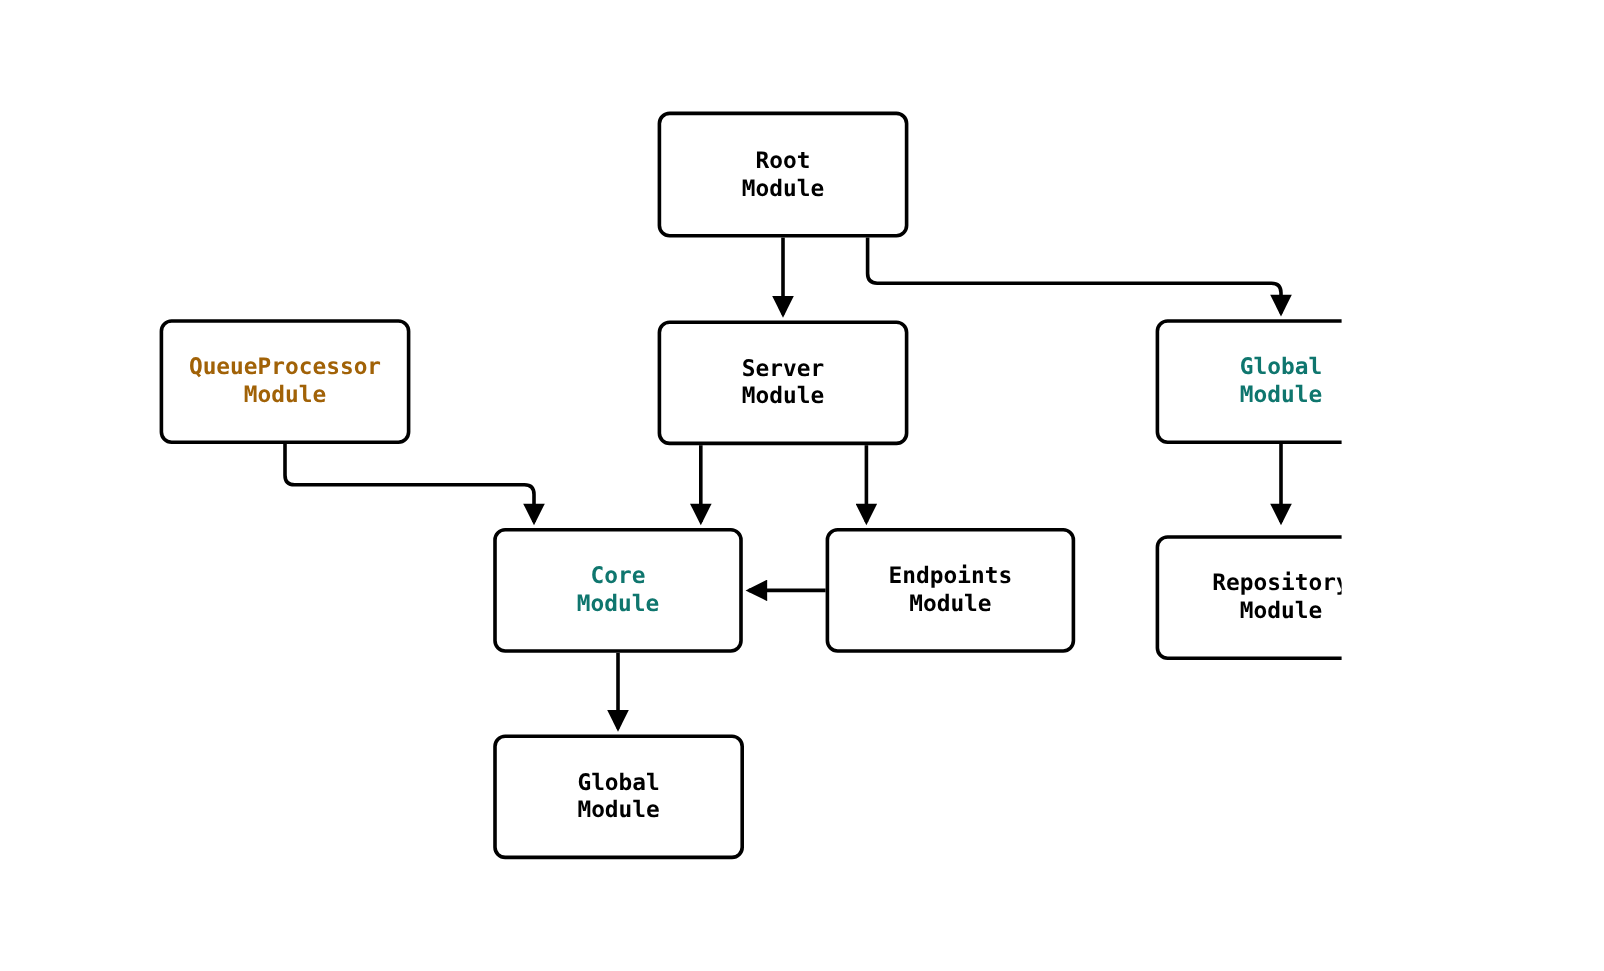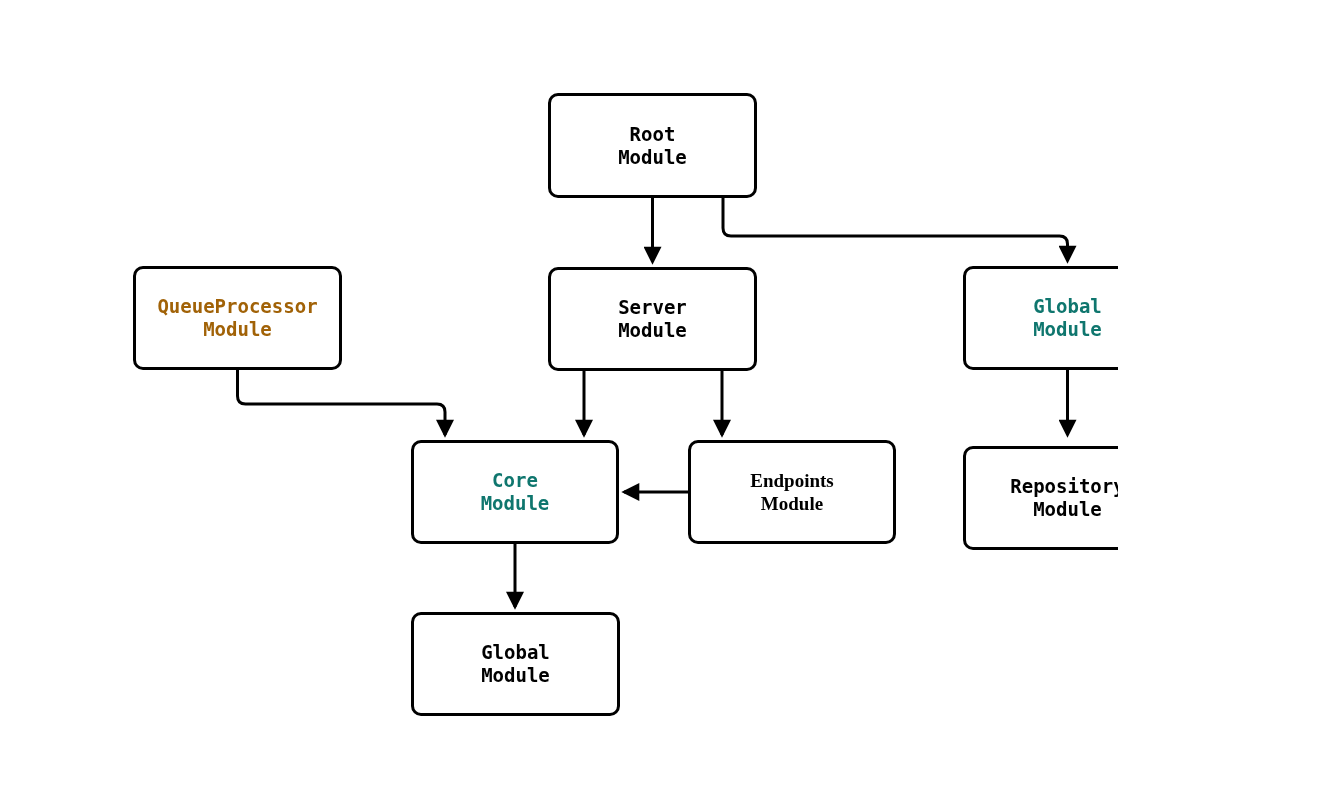--- a/index.html
+++ b/index.html
@@ -83,21 +83,21 @@
 Module</span>
       </div>
       <div class="node" style="left: 963px; top: 266px; width: 209px; height: 104px; border-color: rgb(0, 0, 0); background: rgb(255, 255, 255);">
         <span class="node-label" style="color: #0f766e;">Global
 Module</span>
       </div>
       <div class="node" style="left: 411px; top: 440px; width: 208px; height: 104px; border-color: rgb(0, 0, 0); background: rgb(255, 255, 255);">
         <span class="node-label" style="color: #0f766e;">Core
 Module</span>
       </div>
-      <div class="node" style="left: 688px; top: 440px; width: 208px; height: 104px; border-color: rgb(0, 0, 0); background: rgb(255, 255, 255); font-family: Liberation Serif, serif;">
+      <div class="node" style="left: 688px; top: 440px; width: 208px; height: 104px; border-color: rgb(0, 0, 0); background: rgb(255, 255, 255);">
         <span class="node-label" style="color: rgb(0, 0, 0);">Endpoints
 Module</span>
       </div>
       <div class="node" style="left: 963px; top: 446px; width: 209px; height: 104px; border-color: rgb(0, 0, 0); background: rgb(255, 255, 255);">
         <span class="node-label" style="color: rgb(0, 0, 0);">Repository
 Module</span>
       </div>
       <div class="node" style="left: 411px; top: 612px; width: 209px; height: 104px; border-color: rgb(0, 0, 0); background: rgb(255, 255, 255);">
         <span class="node-label" style="color: rgb(0, 0, 0);">Global
 Module</span>

